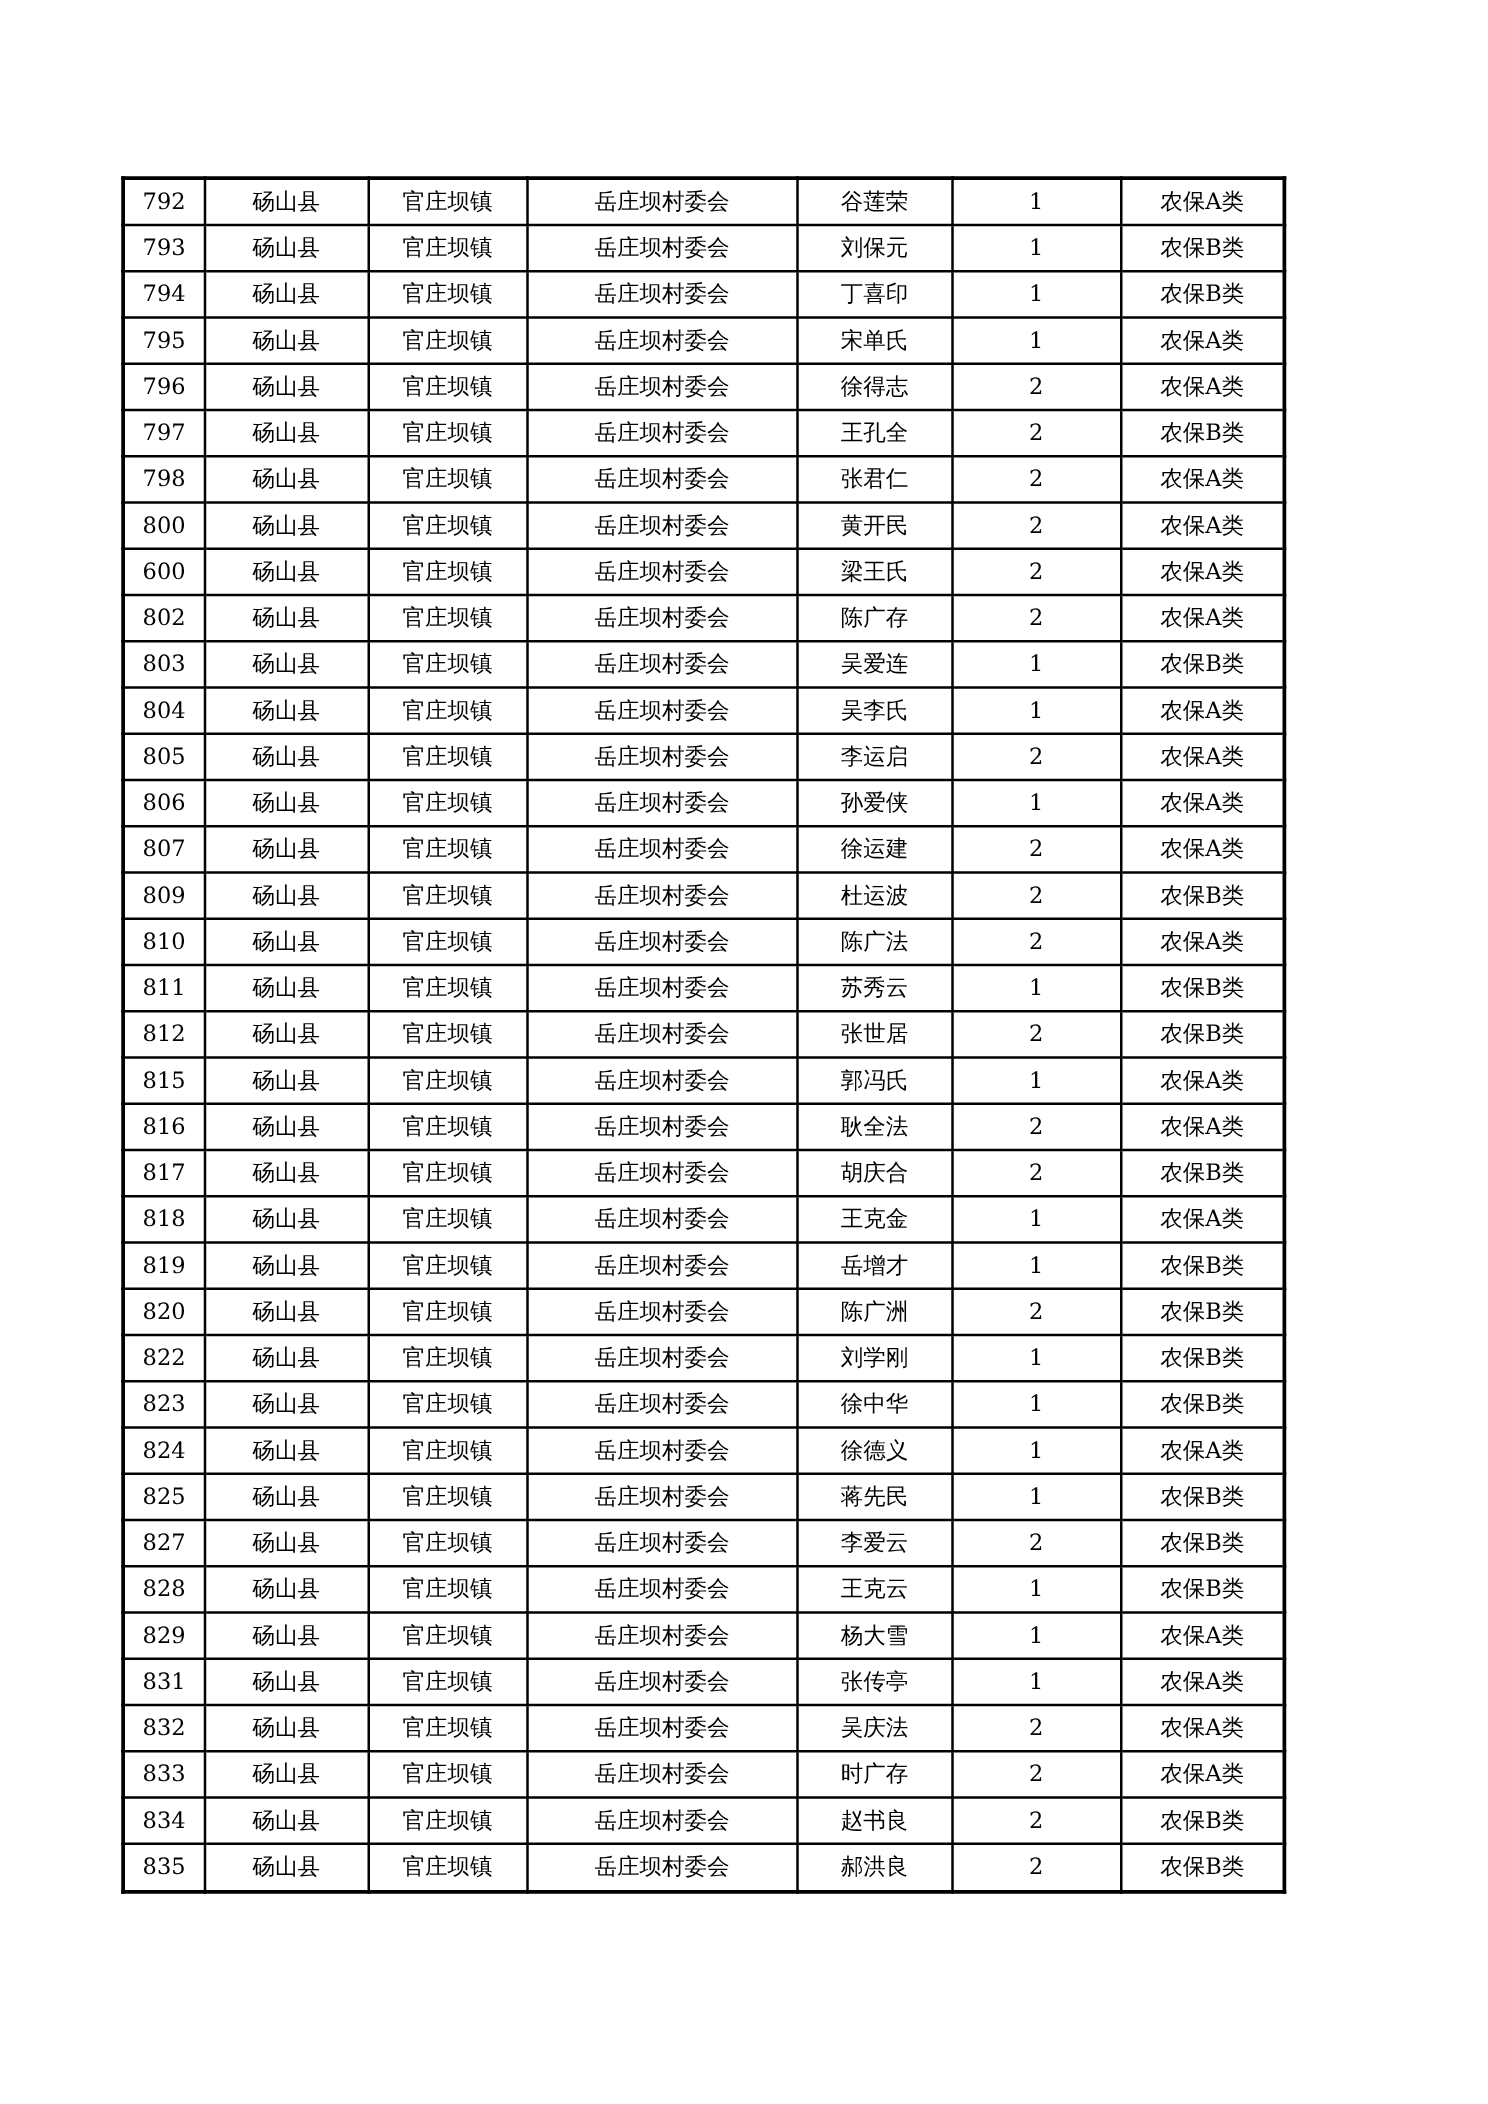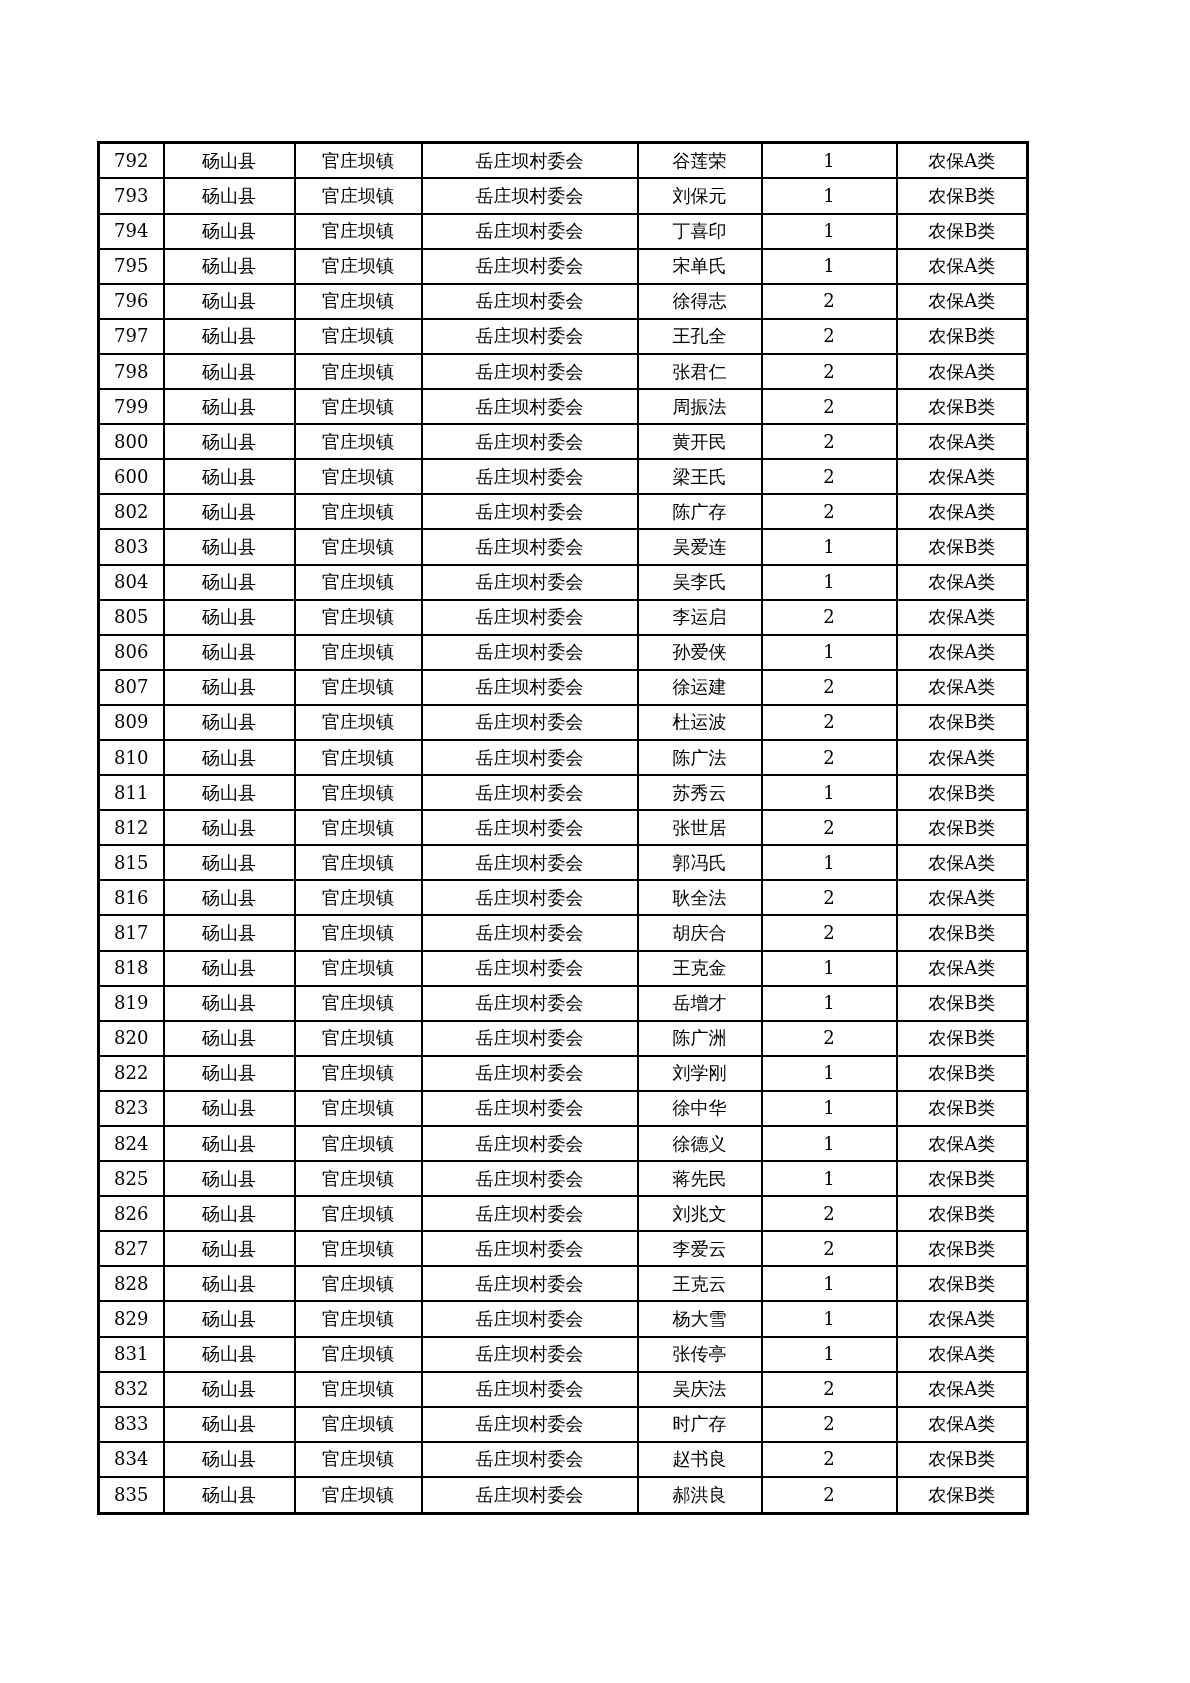--- a/index.html
+++ b/index.html
@@ -122,29 +122,20 @@
         <tr>
           <td>798</td>
           <td>砀山县</td>
           <td>官庄坝镇</td>
           <td>岳庄坝村委会</td>
           <td>张君仁</td>
           <td>2</td>
           <td>农保A类</td>
         </tr>
         <tr>
-          <td>799</td>
-          <td>砀山县</td>
-          <td>官庄坝镇</td>
-          <td>岳庄坝村委会</td>
-          <td>周振法</td>
-          <td>2</td>
-          <td>农保B类</td>
-        </tr>
-        <tr>
           <td>800</td>
           <td>砀山县</td>
           <td>官庄坝镇</td>
           <td>岳庄坝村委会</td>
           <td>黄开民</td>
           <td>2</td>
           <td>农保A类</td>
         </tr>
         <tr>
           <td>600</td>
@@ -326,29 +317,20 @@
           <td>1</td>
           <td>农保A类</td>
         </tr>
         <tr>
           <td>825</td>
           <td>砀山县</td>
           <td>官庄坝镇</td>
           <td>岳庄坝村委会</td>
           <td>蒋先民</td>
           <td>1</td>
-          <td>农保B类</td>
-        </tr>
-        <tr>
-          <td>826</td>
-          <td>砀山县</td>
-          <td>官庄坝镇</td>
-          <td>岳庄坝村委会</td>
-          <td>刘兆文</td>
-          <td>2</td>
           <td>农保B类</td>
         </tr>
         <tr>
           <td>827</td>
           <td>砀山县</td>
           <td>官庄坝镇</td>
           <td>岳庄坝村委会</td>
           <td>李爱云</td>
           <td>2</td>
           <td>农保B类</td>

